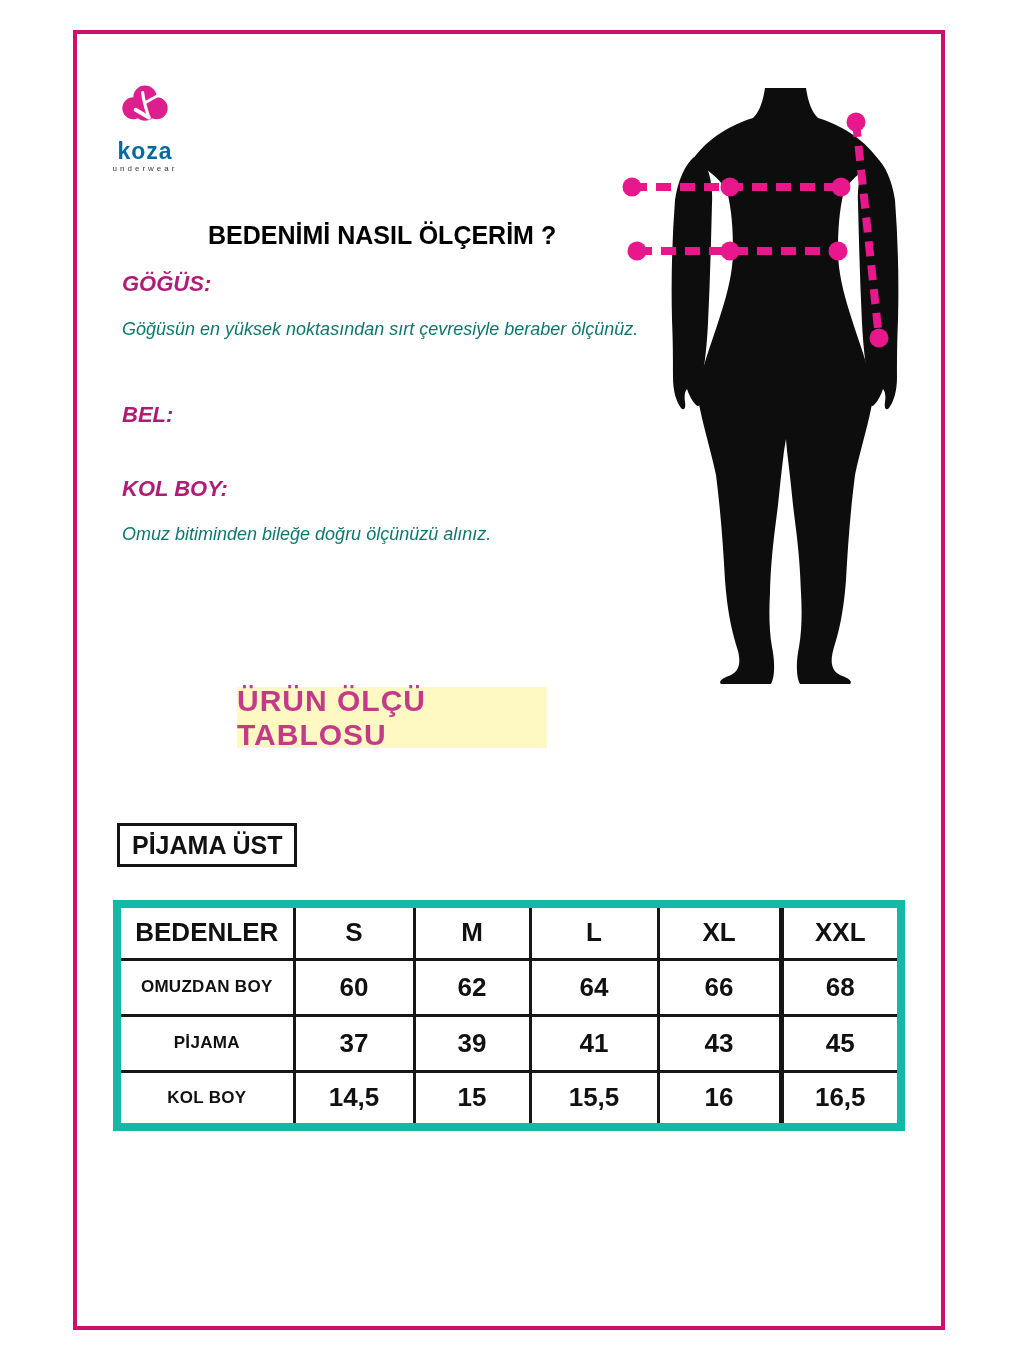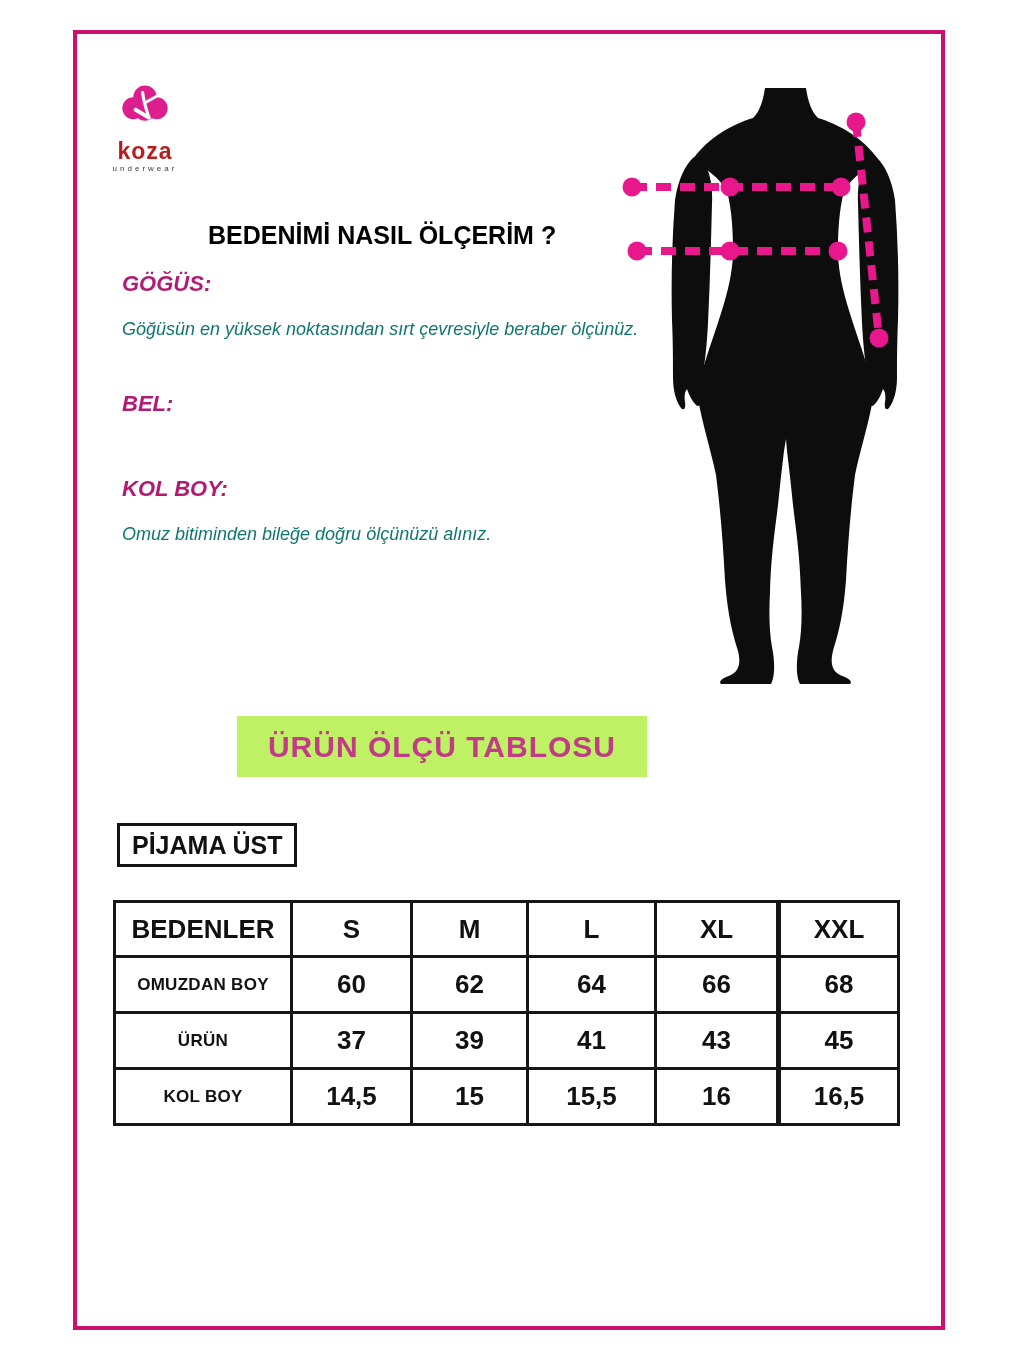--- a/index.html
+++ b/index.html
@@ -22,62 +22,62 @@
   .logo-block {
     position: absolute;
     left: 103px; top: 84px;
     width: 84px;
     text-align: center;
   }
   .logo-name {
     font-size: 23px;
     font-weight: bold;
     letter-spacing: 1px;
-    color: #b91c1c;
+    color: #0369a1;
     line-height: 22px;
     margin-top: 2px;
   }
   .logo-sub {
     font-size: 8px;
     letter-spacing: 3px;
     color: #3c3c3c;
     margin-top: 2px;
   }
   
   .main-title {
     position: absolute;
     left: 208px; top: 221px;
     font-size: 25px;
     font-weight: bold;
     color: #000000;
     white-space: nowrap;
   }
   .measure-section { position: absolute; left: 122px; width: 520px; font-style: italic; }
   .sec-1 { top: 271px; }
-  .sec-2 { top: 391px; }
+  .sec-2 { top: 402px; }
   .sec-3 { top: 476px; }
   .measure-heading {
     font-size: 22px;
     font-weight: bold;
     color: #b01b74;
   }
   .measure-text {
     margin-top: 16px;
     font-size: 18px;
     line-height: 32px;
     color: #0f766e;
   }
   
   .figure-wrap { position: absolute; left: 610px; top: 85px; width: 300px; height: 620px; }
   
   .banner {
     position: absolute;
-    left: 237px; top: 716px;
-    width: 410px; height: 61px;
-    background: #bef264;
+    left: 237px; top: 687px;
+    width: 310px; height: 61px;
+    background: #fef9c3;
     display: flex;
     align-items: center;
     justify-content: center;
     font-size: 30px;
     font-weight: bold;
     color: #c23a88;
     letter-spacing: 1px;
   }
   
   .product-label {
@@ -93,21 +93,21 @@
     color: #111111;
     white-space: nowrap;
   }
   
   .size-table {
     position: absolute;
     left: 113px; top: 900px;
     width: 784px;
     border-collapse: collapse;
     table-layout: fixed;
-    border: 3px solid #14b8a6;
+    border: 8px solid #14b8a6;
   }
   .size-table th, .size-table td {
     border: 3px solid #161616;
     text-align: center;
     vertical-align: middle;
     color: #111111;
   }
   .size-table th { height: 55px; font-size: 26px; font-weight: bold; }
   .size-table td { height: 56px; }
   .size-table td.val { font-size: 26px; font-weight: bold; }
@@ -261,21 +261,21 @@
       </tr>
       <tr>
         <td class="row-label">OMUZDAN BOY</td>
         <td class="val">60</td>
         <td class="val">62</td>
         <td class="val">64</td>
         <td class="val">66</td>
         <td class="val xxl-border">68</td>
       </tr>
       <tr>
-        <td class="row-label">ÜRÜN</td>
+        <td class="row-label">PİJAMA</td>
         <td class="val">37</td>
         <td class="val">39</td>
         <td class="val">41</td>
         <td class="val">43</td>
         <td class="val xxl-border">45</td>
       </tr>
       <tr>
         <td class="row-label">KOL BOY</td>
         <td class="val">14,5</td>
         <td class="val">15</td>

